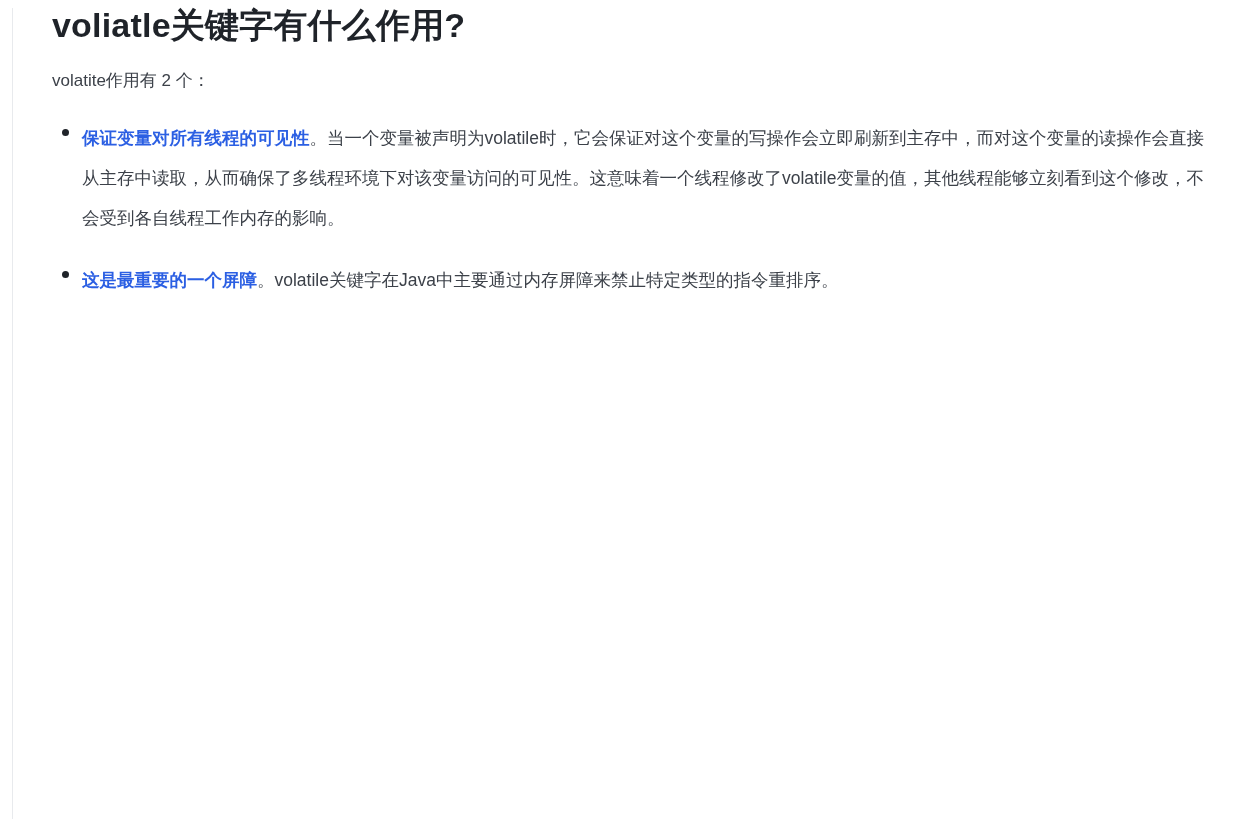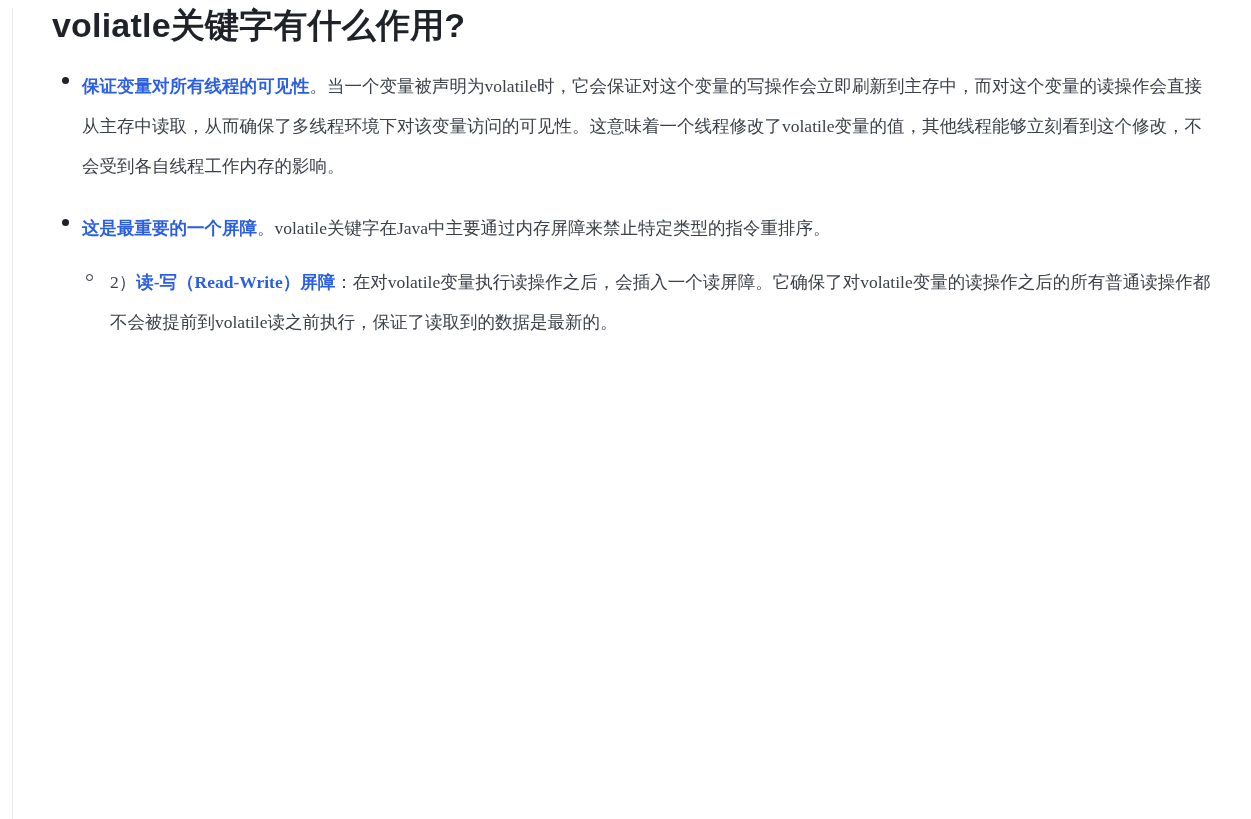--- a/index.html
+++ b/index.html
@@ -45,21 +45,20 @@
   }
   ul.level1 {
     list-style: none;
     margin: 24px 0 0 0;
     padding: 0;
   }
   ul.level1 > li {
     position: relative;
     padding-left: 42px;
     margin-bottom: 22px;
-    font-family: Liberation Serif, serif;
   }
   ul.level1 > li > .bullet {
     position: absolute;
     left: 22px;
     top: 11px;
     width: 7px;
     height: 7px;
     border-radius: 50%;
     background: #1f2329;
   }
@@ -106,42 +105,37 @@
   }
 </style>
 </head>
 <body>
 
 <div class="page">
   <div class="left-rule"></div>
 
   <h1 class="doc-title">voliatle关键字有什么作用?</h1>
 
+  <p class="lead">volatite作用有 2 个：</p>
 
   <ul class="level1">
 
     <li>
       <span class="bullet"></span>
       <div class="para">
         <span class="kw">保证变量对所有线程的可见性</span><span>。当一个变量被声明为volatile时，它会保证对这个变量的写操作会立即刷新到主存中，而对这个变量的读操作会直接从主存中读取，从而确保了多线程环境下对该变量访问的可见性。这意味着一个线程修改了volatile变量的值，其他线程能够立刻看到这个修改，不会受到各自线程工作内存的影响。</span>
       </div>
     </li>
 
     <li>
       <span class="bullet"></span>
       <div class="para tight">
         <span class="kw">这是最重要的一个屏障</span><span>。volatile关键字在Java中主要通过内存屏障来禁止特定类型的指令重排序。</span>
       </div>
 
       <ul class="level2">
 
-        <li>
-          <span class="bullet-hollow"></span>
-          <div class="sub-body">
-            <span class="num">2）</span><span class="kw">读-写（Read-Write）屏障</span><span>：在对volatile变量执行读操作之后，会插入一个读屏障。它确保了对volatile变量的读操作之后的所有普通读操作都不会被提前到volatile读之前执行，保证了读取到的数据是最新的。</span>
-          </div>
-        </li>
 
       </ul>
     </li>
 
   </ul>
 </div>
 
 </body></html>

